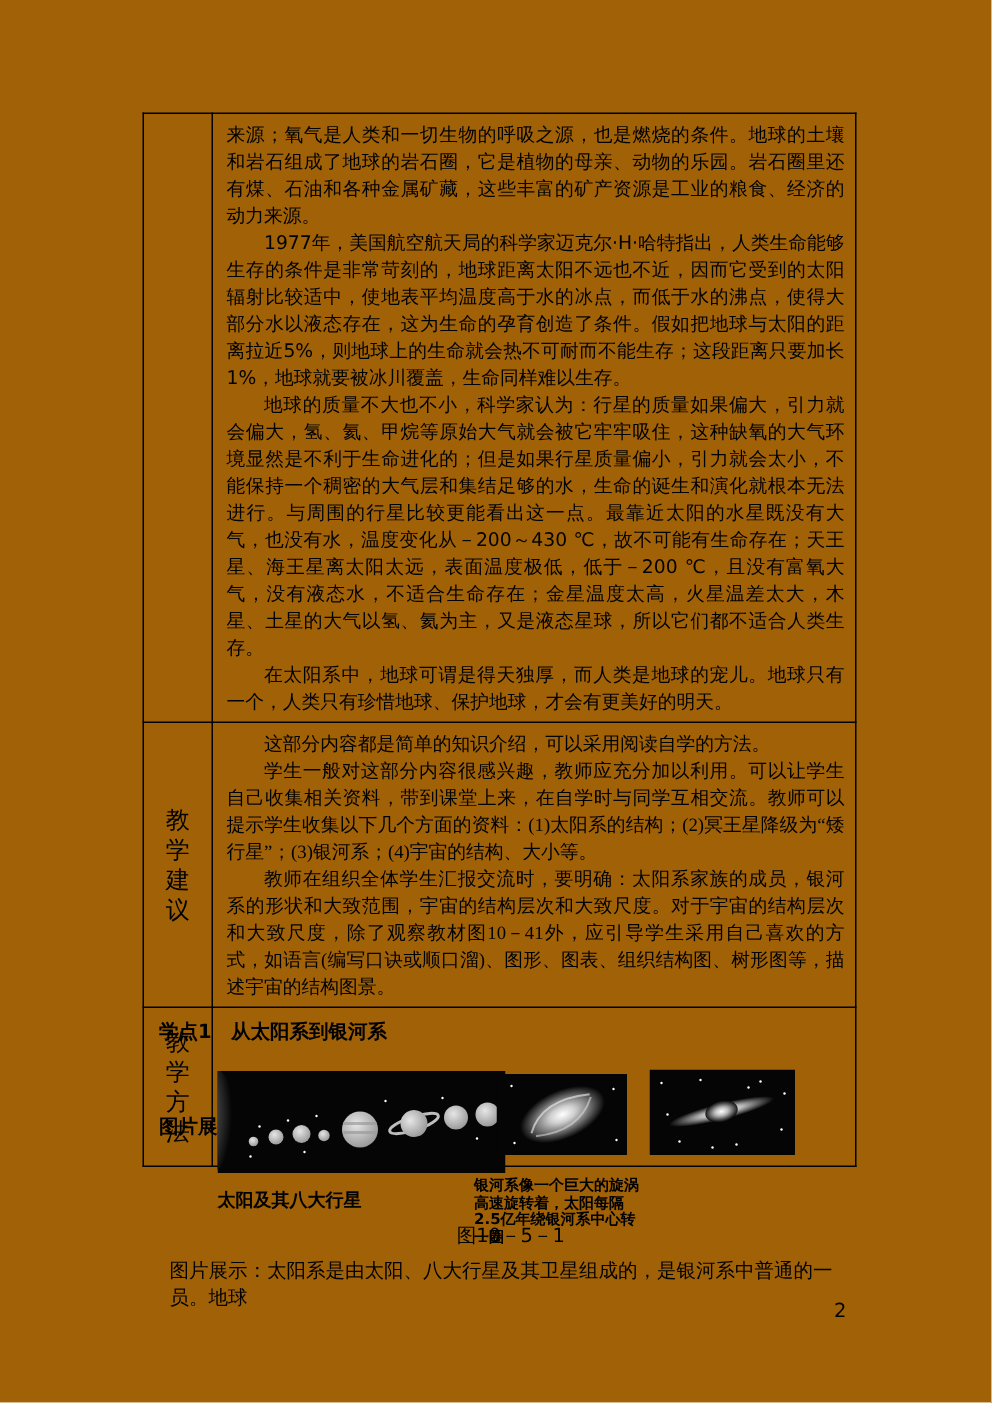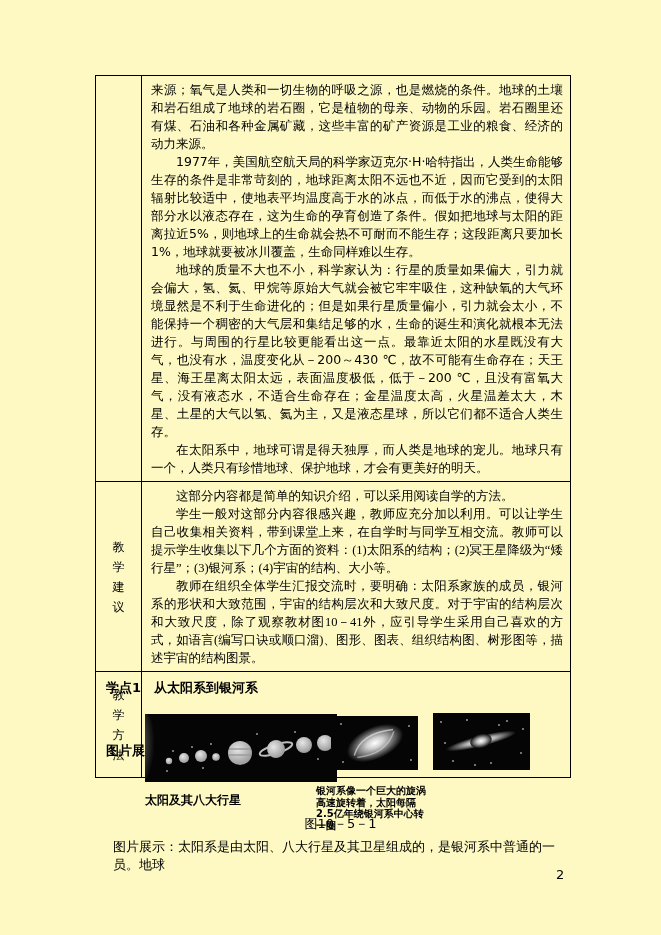--- a/index.html
+++ b/index.html
@@ -1,23 +1,23 @@
 <!DOCTYPE html>
 <html><head>
 <meta charset="utf-8">
 <style>
   html,body{margin:0;padding:0;background:#ffffff;}
   body{width:661px;height:935px;font-family:"DejaVu Sans","Liberation Sans",sans-serif;color:#000;}
-  .page{position:relative;width:661px;height:935px;background:#fef9c3;overflow:hidden;}
+  .page{position:relative;width:661px;height:935px;background:#a16207;overflow:hidden;}
 
   
   .doc-table{position:absolute;left:95px;top:75px;width:476px;border-collapse:collapse;table-layout:fixed;}
   .doc-table td{border:1.5px solid #000;}
   .label-cell{width:45px;text-align:center;vertical-align:middle;padding:0;}
-  .label-inner{display:inline-block;width:16px;word-break:break-all;line-height:20px;font-size:12px;text-align:center;}
+  .label-inner{display:inline-block;width:16px;word-break:break-all;line-height:20px;font-size:16px;text-align:right;}
   .content-cell{padding:5px 7px 4px 9px;font-size:12.5px;line-height:18px;text-align:justify;vertical-align:top;}
   .content-cell p{margin:0;}
   .content-cell p.indent{text-indent:2em;}
   .middle-cell{vertical-align:middle;}
 
   
   .sec-heading{position:absolute;left:106px;top:679px;font-size:13px;font-weight:bold;}
   .sec-display{position:absolute;left:106px;top:698px;font-size:13px;margin-top:44px;}
   .sec-display .lead{font-weight:bold;}
 

